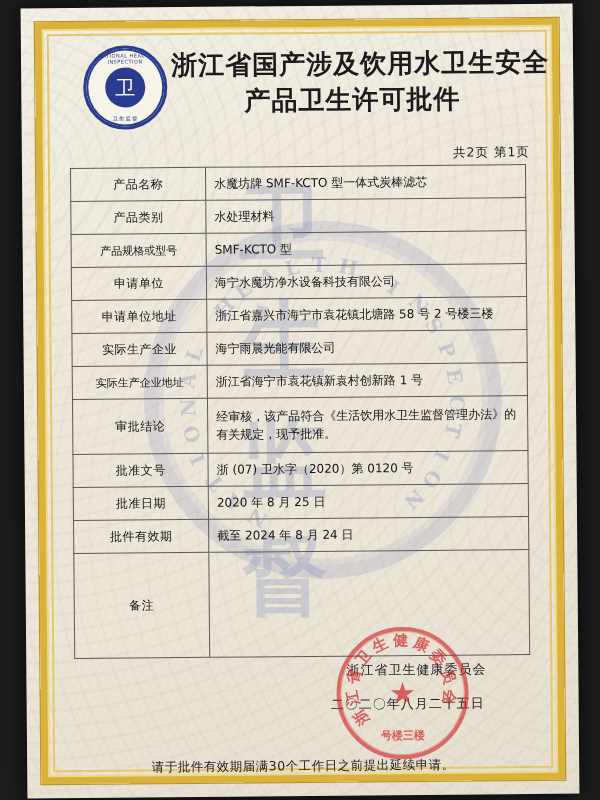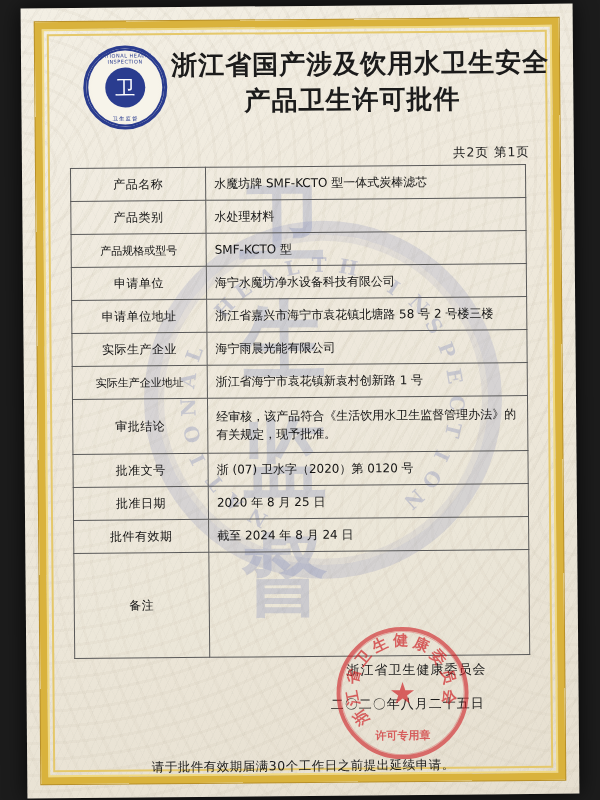--- a/index.html
+++ b/index.html
@@ -415,21 +415,21 @@
             <td class="value"></td>
           </tr>
         </tbody>
     </table>
 
     <div class="sign-area">
       <div class="issuer">浙江省卫生健康委员会</div>
       <div class="issue-date">二〇二〇年八月二十五日</div>
       <div class="red-seal">
         <div class="seal-star">★</div>
-        <div class="seal-bottom">许可专用章</div>
+        <div class="seal-bottom">号楼三楼</div>
       <span class="seal-char" style="transform: rotate(-125deg);">浙</span>
           <span class="seal-char" style="transform: rotate(-100deg);">江</span>
           <span class="seal-char" style="transform: rotate(-75deg);">省</span>
           <span class="seal-char" style="transform: rotate(-50deg);">卫</span>
           <span class="seal-char" style="transform: rotate(-25deg);">生</span>
           <span class="seal-char" style="transform: rotate(0deg);">健</span>
           <span class="seal-char" style="transform: rotate(25deg);">康</span>
           <span class="seal-char" style="transform: rotate(50deg);">委</span>
           <span class="seal-char" style="transform: rotate(75deg);">员</span>
           <span class="seal-char" style="transform: rotate(100deg);">会</span>

